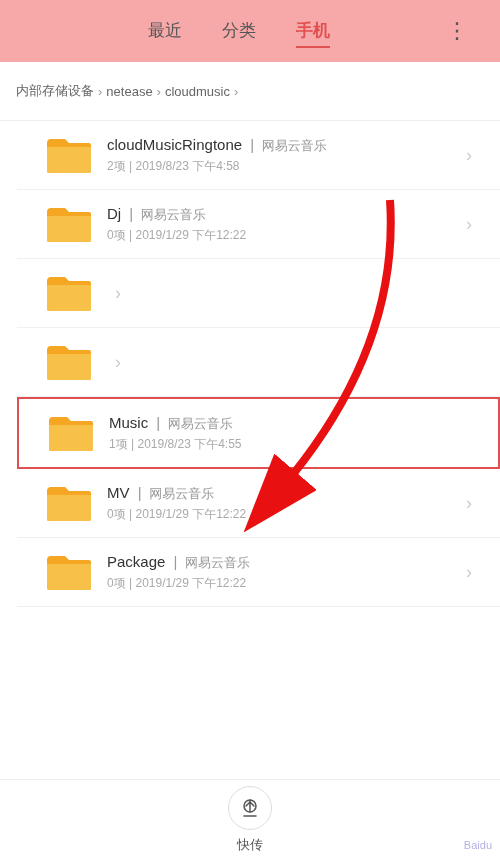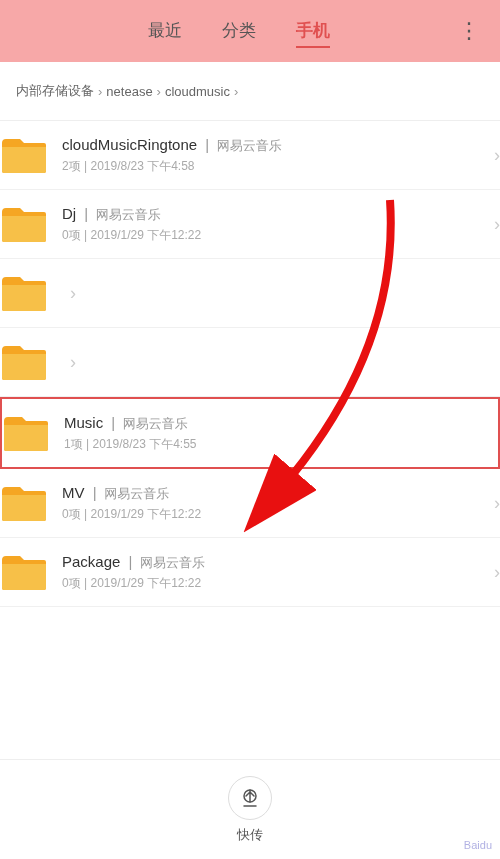--- a/index.html
+++ b/index.html
@@ -11,21 +11,21 @@
       overflow: hidden;
       position: relative;
     }
 
     
     .header {
       background: #f7a8a8;
       display: flex;
       align-items: center;
       justify-content: space-between;
-      padding: 0 20px;
+      padding: 0 32px;
       height: 62px;
     }
     .header-tabs {
       display: flex;
       gap: 40px;
       flex: 1;
       justify-content: center;
     }
     .tab {
       font-size: 17px;
@@ -62,24 +62,25 @@
 
     
     .file-list {
       background: #fff;
       overflow-y: auto;
       height: calc(859px - 62px - 38px - 100px);
     }
     .file-item {
       display: flex;
       align-items: center;
-      padding: 14px 0;
+      padding: 14px 28px;
       border-bottom: 1px solid #f0f0f0;
       position: relative;
       background: #fff;
+      margin-left: 17px;
     }
     .file-item.highlighted {
       border: 2px solid #e05050;
       background: #fff;
     }
     .folder-icon {
       width: 48px;
       height: 40px;
       margin-right: 14px;
       flex-shrink: 0;
@@ -127,21 +128,21 @@
       height: 859px;
       pointer-events: none;
     }
 
     
     .bottom-bar {
       position: absolute;
       bottom: 0;
       left: 0;
       right: 0;
-      height: 100px;
+      height: 80px;
       background: #fff;
       border-top: 1px solid #eee;
       display: flex;
       align-items: center;
       justify-content: center;
       gap: 34px;
     }
     .bottom-btn {
       display: flex;
       flex-direction: column;

